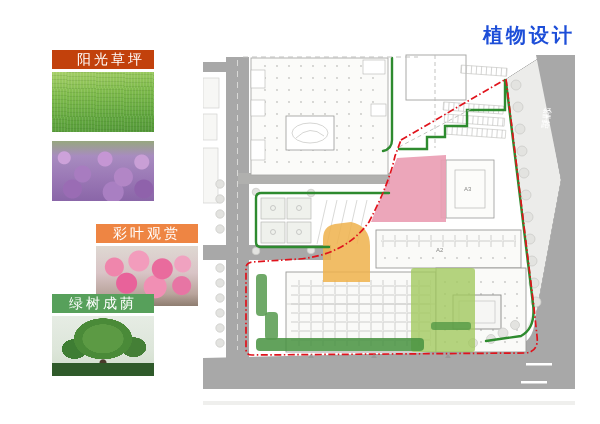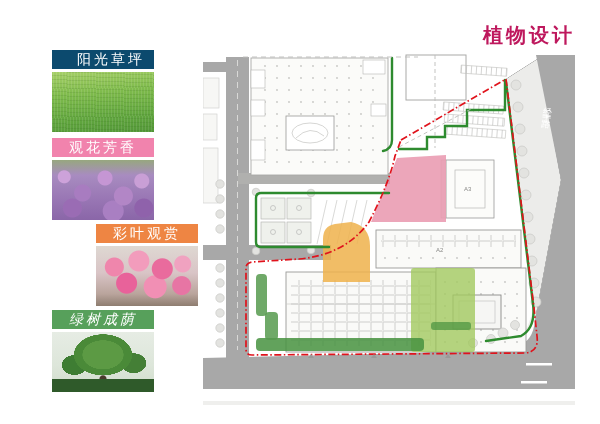--- a/index.html
+++ b/index.html
@@ -4,31 +4,31 @@
 <style>
   html,body{margin:0;padding:0;}
   body{
     width:600px;height:424px;position:relative;overflow:hidden;
     background:#ffffff;
     font-family:"Liberation Sans","DejaVu Sans",sans-serif;
   }
   
   .page-title{
     position:absolute;top:22px;right:25px;
-    font-size:20px;font-weight:600;letter-spacing:3px;color:#be185d;
+    font-size:20px;font-weight:600;letter-spacing:3px;color:#1d4ed8;
   }
   
   .legend{position:absolute;left:52px;top:50px;width:102px;}
   .legend-block{position:absolute;left:0;width:102px;}
-  .lb-0{top:0;} .lb-1{top:88px;} .lb-2{top:174px;margin-left:44px;} .lb-3{top:260px;font-style:italic;}
+  .lb-0{top:0;} .lb-1{top:88px;} .lb-2{top:174px;margin-left:44px;} .lb-3{top:244px;}
   .legend-bar{
     height:19px;line-height:19px;text-align:center;color:#fff;
     font-size:14px;letter-spacing:3px;font-weight:500;
   }
-  .bar-0{background:#0c4a6e;padding-left:16px;}
+  .bar-0{background:#c2410c;padding-left:16px;}
   .bar-1{background:#f183ad;}
   .bar-2{background:#ee8543;}
   .bar-3{background:#57a05b;}
   .legend-photo{margin-top:3px;height:60px;width:102px;}
   
   .ph-grass{
     background:
       repeating-linear-gradient(88deg,rgba(255,255,255,.10) 0 1px,rgba(0,0,0,0) 1px 3px),
       repeating-linear-gradient(2deg,rgba(40,90,20,.12) 0 1px,rgba(0,0,0,0) 1px 4px),
       linear-gradient(175deg,#a6cf68 0%,#7fbb4c 35%,#60a53e 75%,#539738 100%);
@@ -84,21 +84,20 @@
 <div class="page-title">植物设计</div>
 
 <div class="legend">
 
   <div class="legend-block lb-0">
     <div class="legend-bar bar-0">阳光草坪</div>
     <div class="legend-photo ph-grass"></div>
   </div>
 
   <div class="legend-block lb-1">
-    <div class="legend-bar bar-1">观花芳香</div>
     <div class="legend-photo ph-flowers"></div>
   </div>
 
   <div class="legend-block lb-2">
     <div class="legend-bar bar-2">彩叶观赏</div>
     <div class="legend-photo ph-blossom"></div>
   </div>
 
   <div class="legend-block lb-3">
     <div class="legend-bar bar-3">绿树成荫</div>

